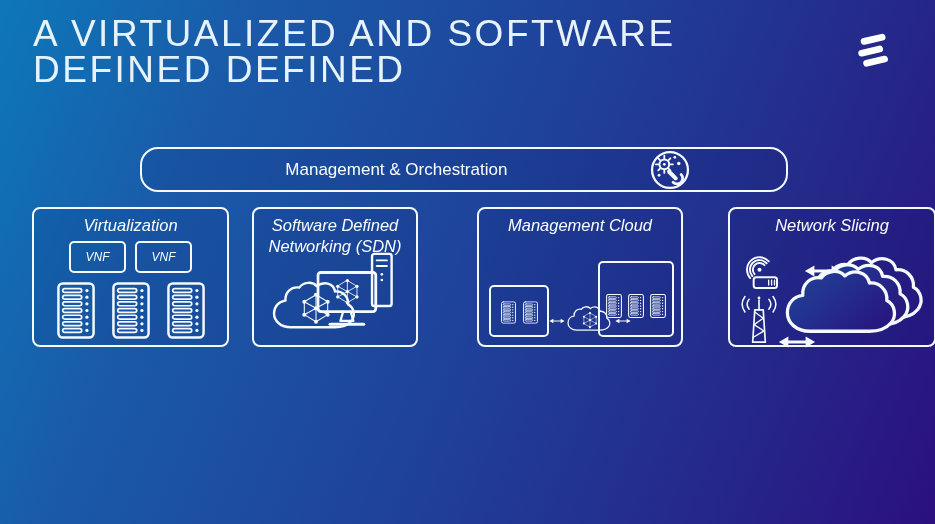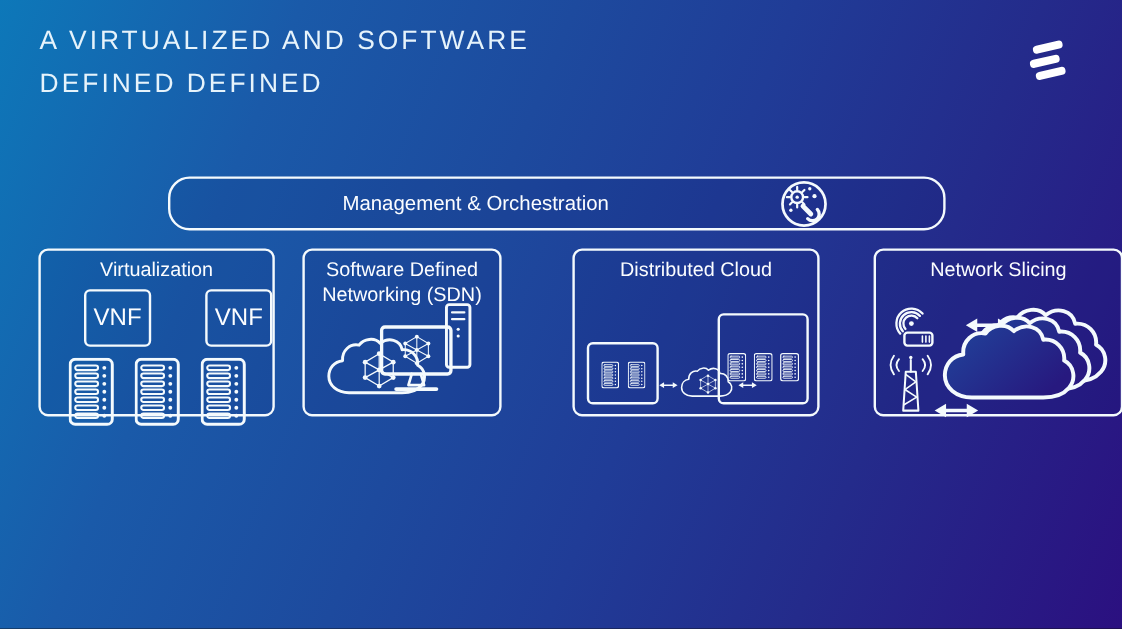--- a/index.html
+++ b/index.html
@@ -4,46 +4,46 @@
 <style>
   html,body{margin:0;padding:0;}
   body{font-family:"Liberation Sans", sans-serif; background:#111;}
   .slide{
     position:relative; width:935px; height:524px; overflow:hidden;
     background:linear-gradient(112deg,#0d78b9 0%, #1a5aa9 22%, #1d4a9e 42%, #203c97 58%, #242b8b 76%, #2b1080 100%);
     color:#f4fafd;
   }
   .title{
     position:absolute; left:33px; top:16px;
-    font-size:22px; line-height:36px; font-weight:300;
+    font-size:37px; line-height:36px; font-weight:300;
     letter-spacing:2.5px; color:#e6f3fb;
   }
   .logo{position:absolute; left:855px; top:29px; width:37px; height:48px;}
   
   .obox{
     position:absolute; border:2.5px solid #f4fafd; border-radius:8px;
     background:rgba(5,20,95,0.10); box-sizing:border-box;
   }
   .mo-box{left:140px; top:147px; width:648px; height:45px;border-radius:18px;}
   .mo-label{
     position:absolute; left:39.5%; top:50%; transform:translate(-50%,-50%);
     font-size:17px; white-space:nowrap; color:#fbfdff;
   }
   .mo-icon{position:absolute; left:82%; top:50%; transform:translate(-50%,-50%); width:42px; height:42px;}
-  .card{top:207px; height:140px;}
+  .card{top:207px; height:140px;font-style:italic;}
   .card-title{margin-top:6px; text-align:center; font-size:16.5px; line-height:21px; color:#fbfdff;}
   .card1{left:32px; width:197px;}
   .card2{left:252px; width:166px;}
   .card3{left:477px; width:206px;}
   .card4{left:728px; width:208px;}
   .vnf-row{display:flex; justify-content:center; gap:9px; margin-top:5px;}
   .vnf{
-    width:57px; height:48px; border:2.2px solid #f4fafd; border-radius:5px;
+    width:57px; height:32px; border:2.2px solid #f4fafd; border-radius:5px;
     display:flex; align-items:center; justify-content:center;
-    font-size:20px; box-sizing:border-box; color:#fbfdff;margin-left:36px;
+    font-size:12px; box-sizing:border-box; color:#fbfdff;
   }
   .rack-row{display:flex; justify-content:center; gap:17px; margin-top:9px;}
   .abs{position:absolute;}
   .minibox{
     position:absolute; border:2.2px solid #f4fafd; border-radius:5px; box-sizing:border-box;
     display:flex; justify-content:center; align-items:flex-start;
   }
   .db-left{left:10px; bottom:8px; width:60px; height:52px; gap:7px; padding-top:9px;}
   .db-right{right:7px; bottom:8px; width:76px; height:76px; gap:6px; padding-top:22px;}
   .db-mid{position:absolute; left:70px; bottom:9px; display:flex; align-items:center; gap:1px;}
@@ -222,21 +222,21 @@
     </div>
     <svg class="abs" style="left:14px; bottom:7px;" width="96" height="58" viewBox="0 0 120 76">
         <use href="#sym-cloudmesh"></use>
       </svg>
     <svg class="abs" style="right:14px; bottom:11px;" width="86" height="82" viewBox="0 0 92 88">
         <use href="#sym-computer"></use>
       </svg>
   </div>
 
   <div class="obox card card3">
-    <div class="card-title">Distributed Cloud</div>
+    <div class="card-title">Management Cloud</div>
     <div class="minibox db-left">
       <svg width="15" height="33" viewBox="0 0 40 60">
           <use href="#sym-rack"></use>
         </svg>
       <svg width="15" height="33" viewBox="0 0 40 60">
           <use href="#sym-rack"></use>
         </svg>
     </div>
     <div class="db-mid">
       <svg width="16" height="12" viewBox="0 0 44 18">

